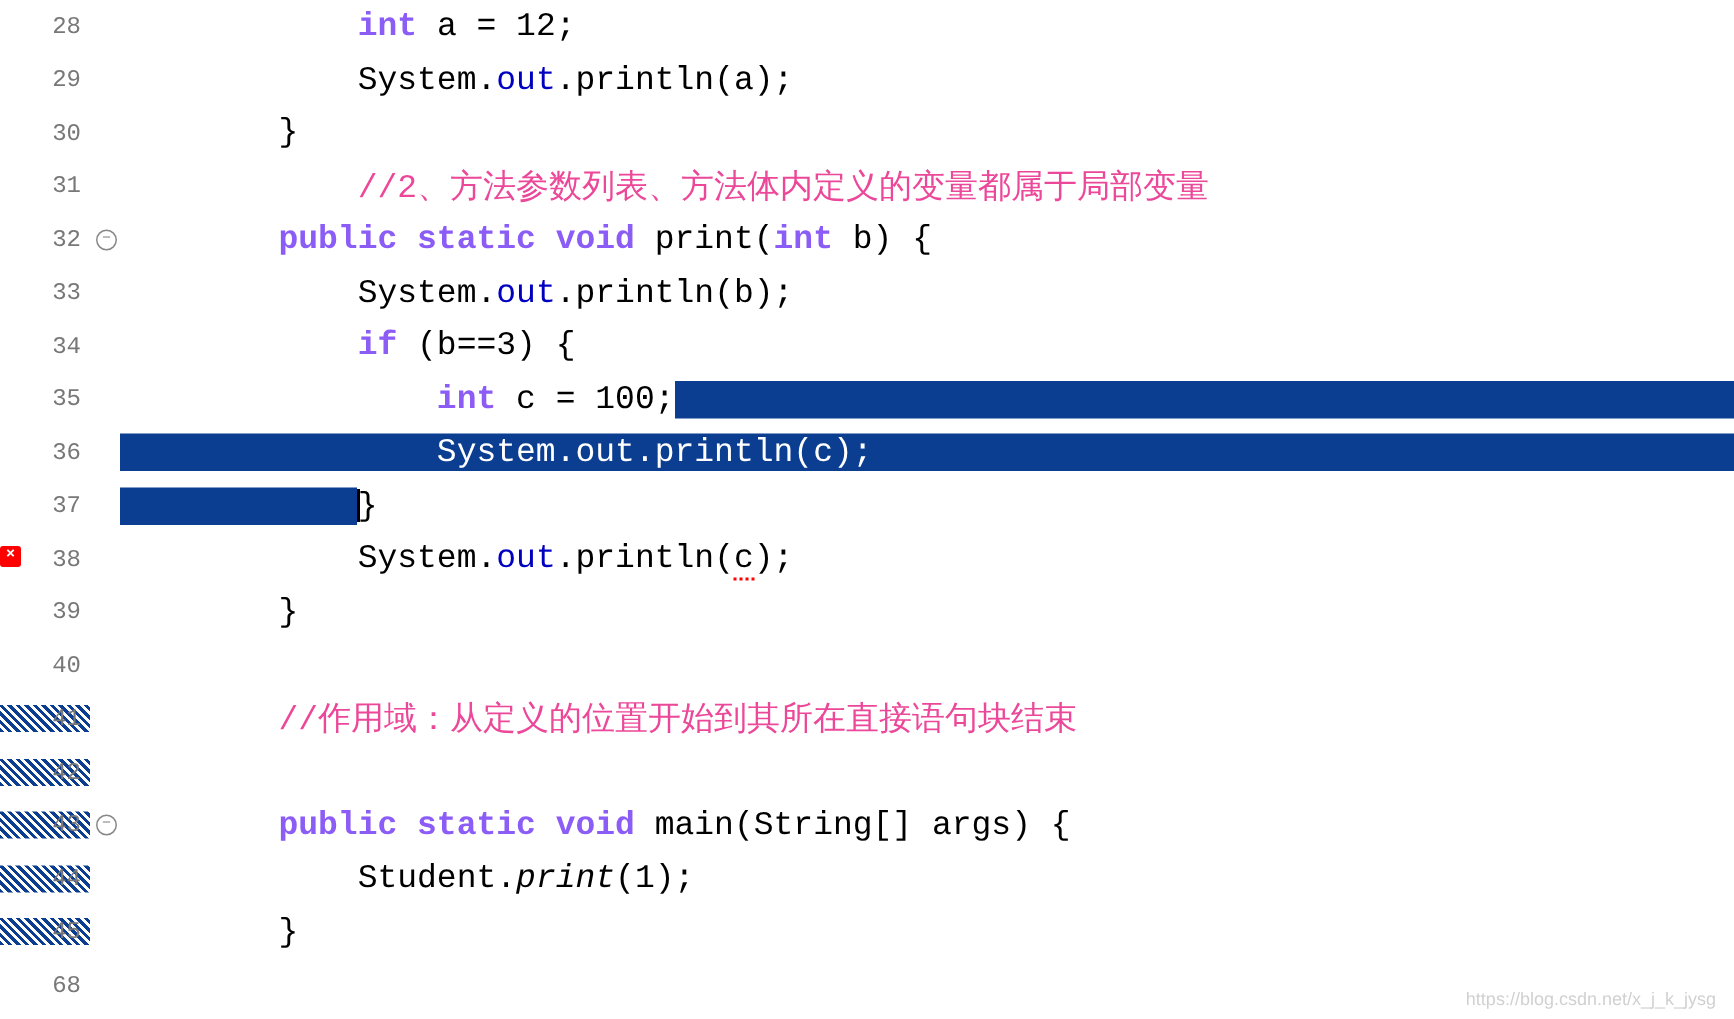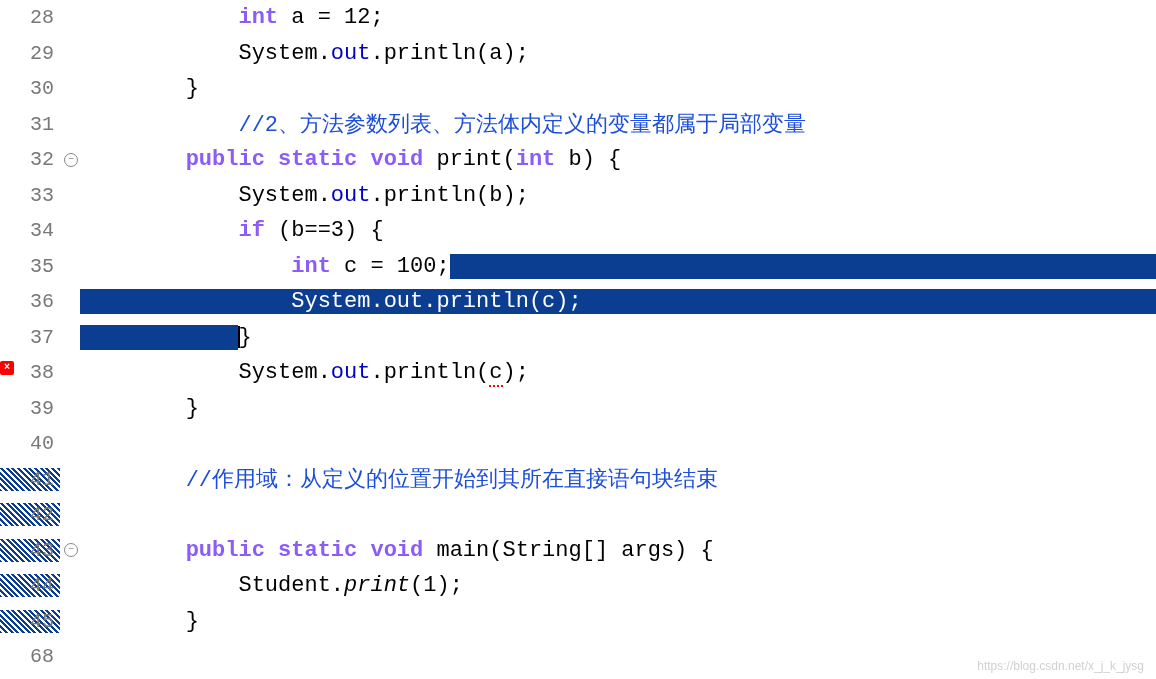--- a/index.html
+++ b/index.html
@@ -21,40 +21,40 @@
     height: 35.5px;
     align-items: center;
     white-space: pre;
   }
   .gutter {
     width: 60px;
     text-align: right;
     padding-right: 6px;
     color: #787878;
     background: #ffffff;
-    font-size: 20px;
+    font-size: 16px;
     flex-shrink: 0;
     position: relative;
   }
   .marker {
     width: 20px;
     flex-shrink: 0;
     position: relative;
     display: flex;
     align-items: center;
     justify-content: center;
   }
   .code {
     flex: 1;
     color: #000000;
     position: relative;
   }
   .kw { color: #8b5cf6; font-weight: bold; }
   .field { color: #0000c0; }
-  .comment { color: #1d4ed8; }
+  .comment { color: #ec4899; }
   .sel {
     background: #0b3d91;
     color: #ffffff;
   }
   .sel .kw, .sel .field { color: #ffffff; }
   .error-underline {
     border-bottom: 2px dotted #ff0000;
   }
   .fold-icon {
     display: inline-block;

